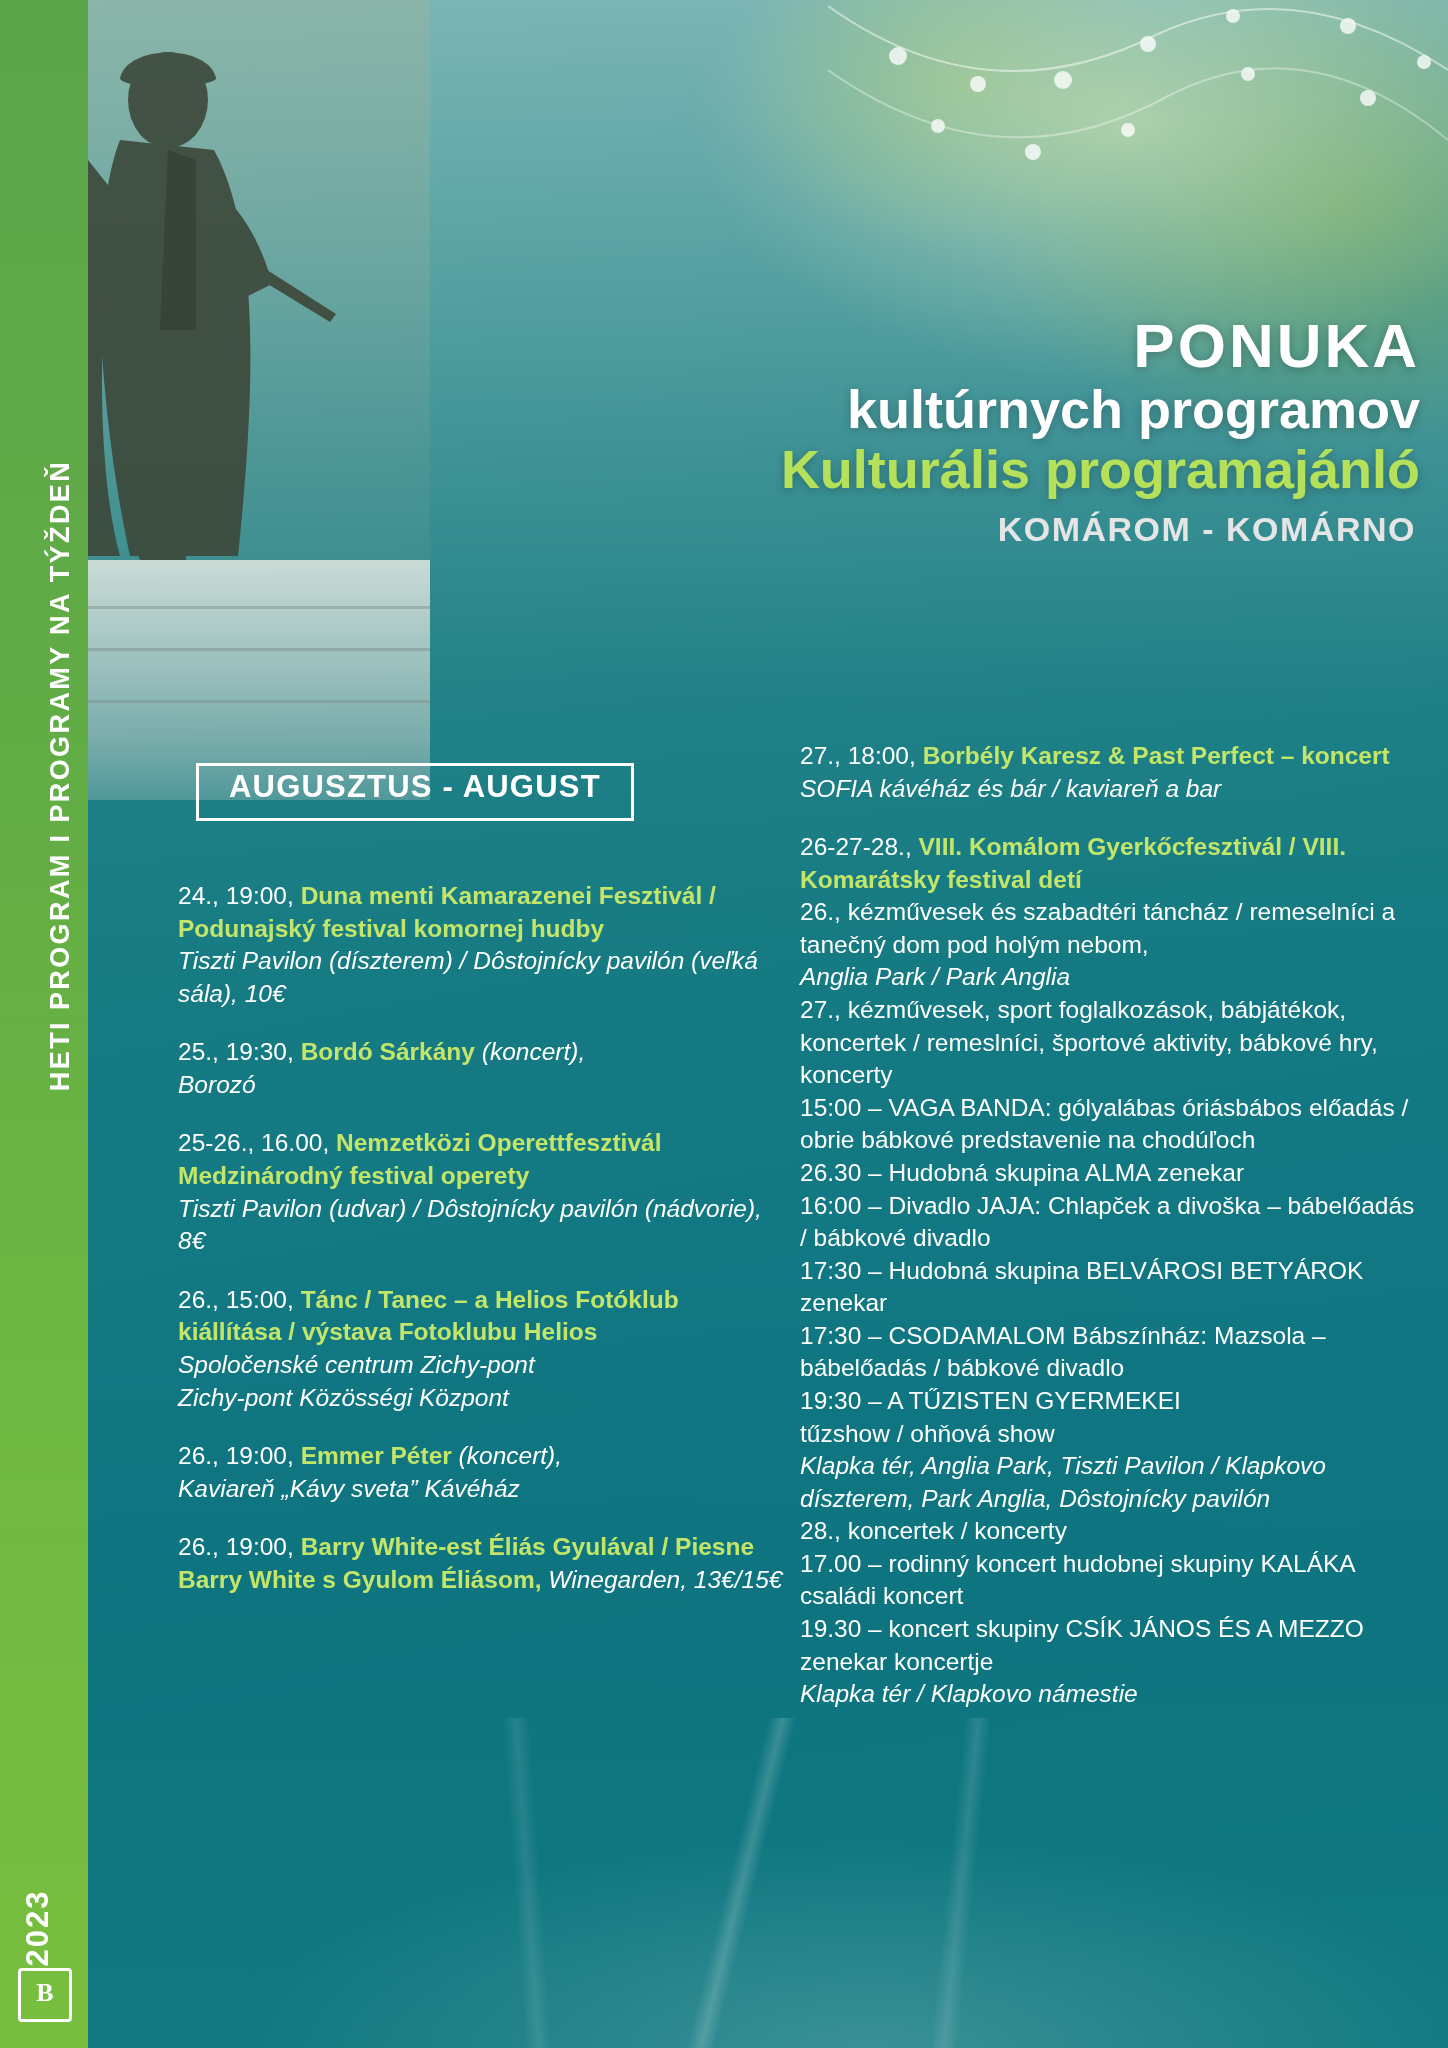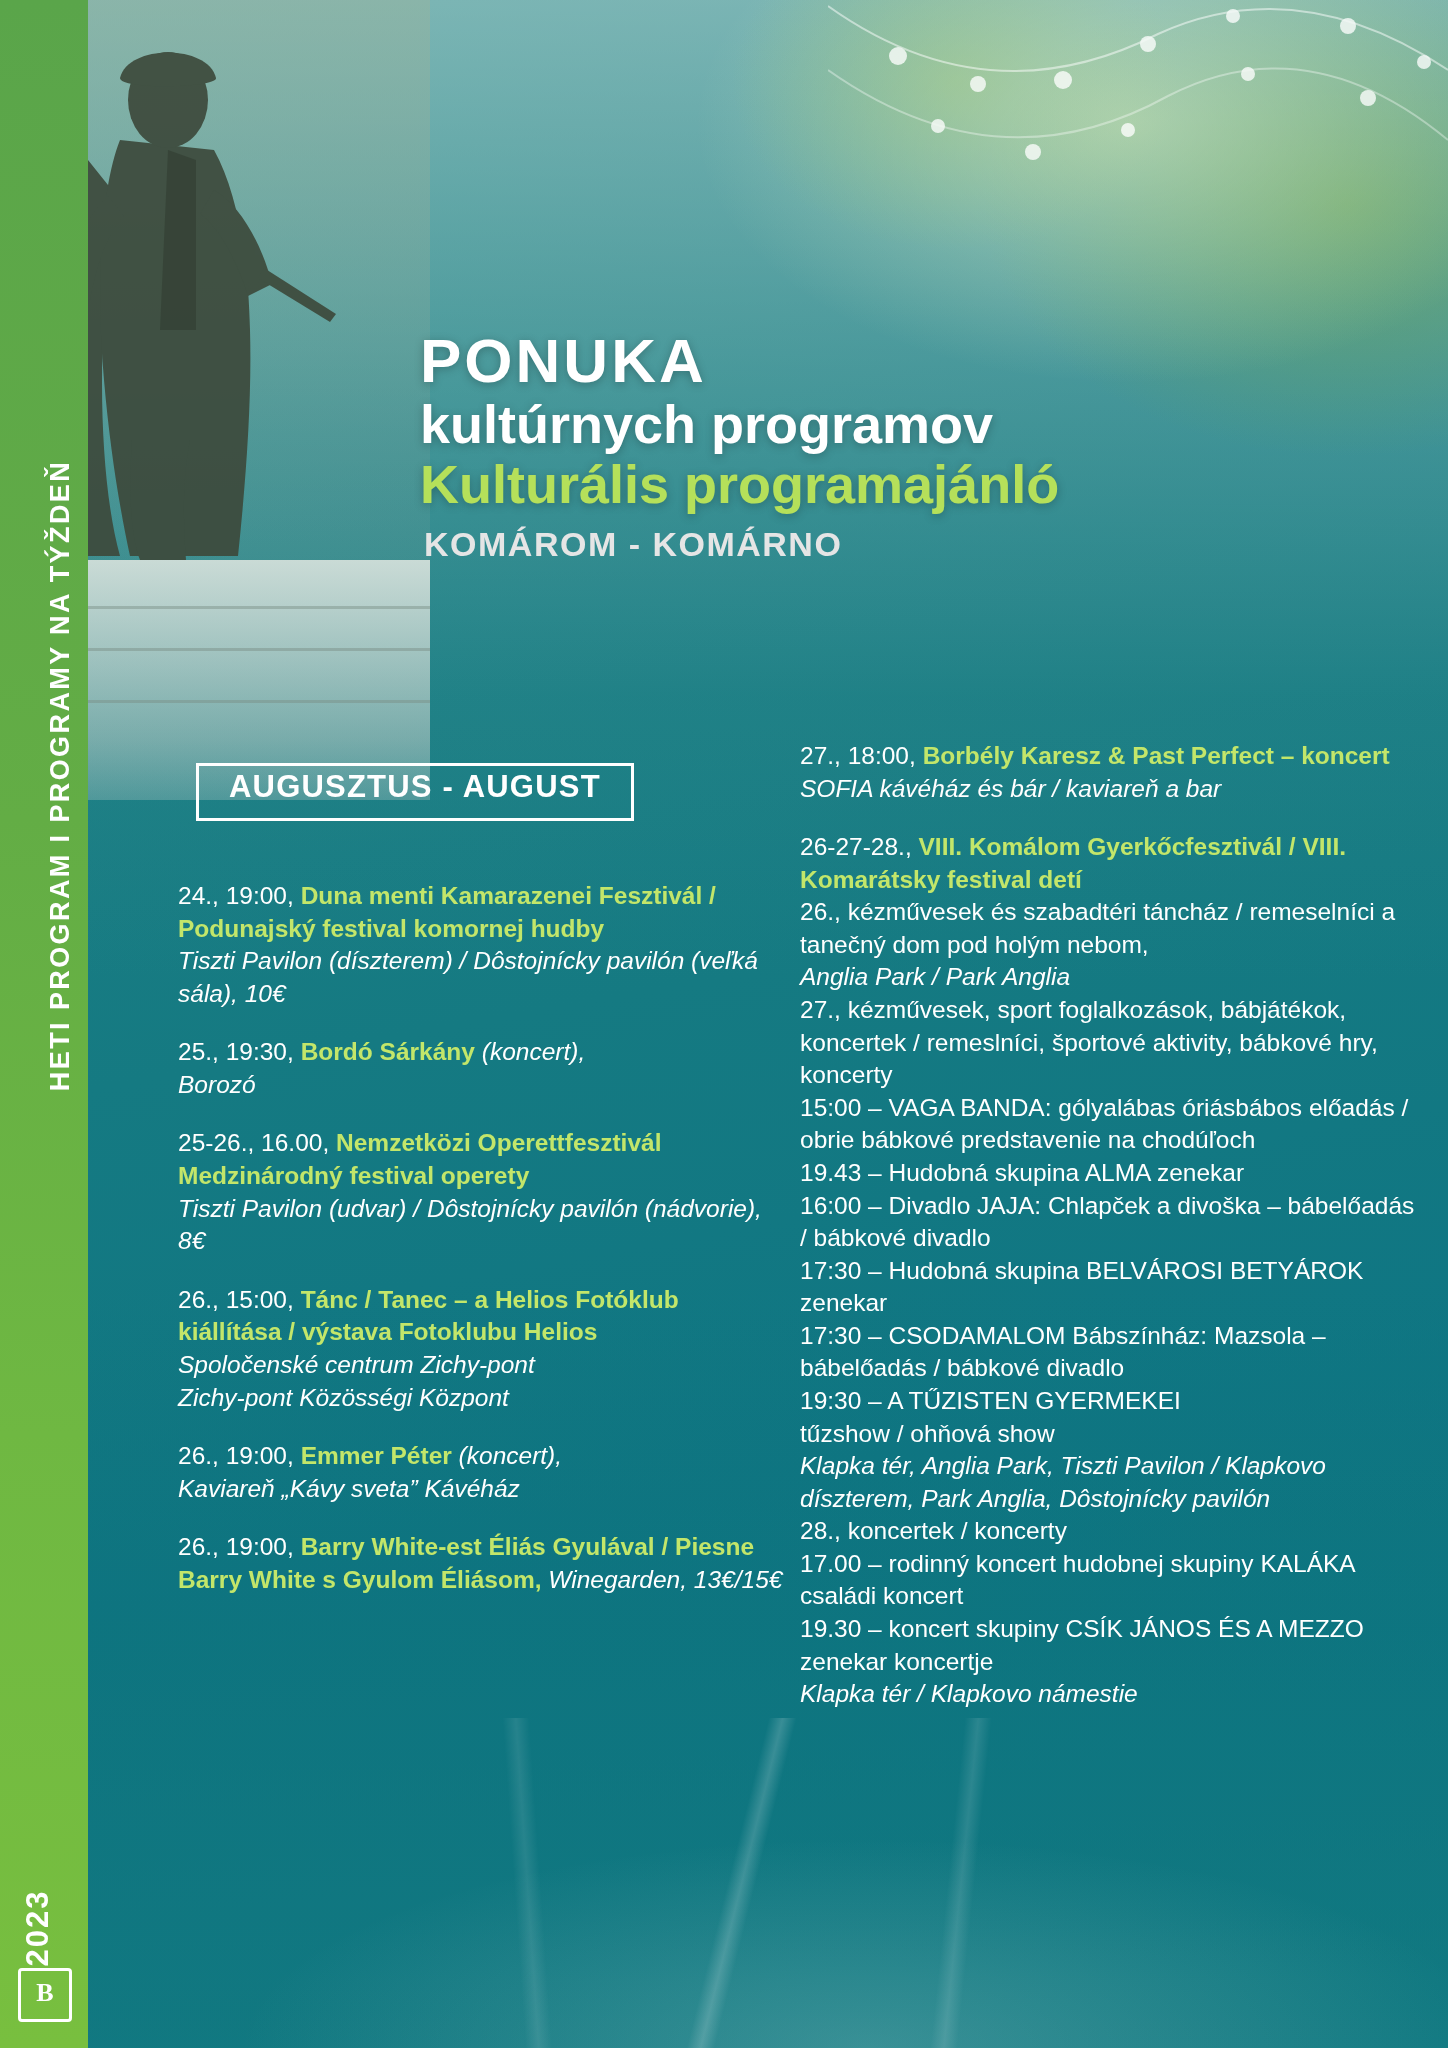--- a/index.html
+++ b/index.html
@@ -132,23 +132,23 @@
     font-size: 26px;
     font-weight: bold;
     line-height: 44px;
     text-align: center;
     font-family: "Liberation Serif", serif;
   }
 
   
   .header {
     position: absolute;
-    left: 420px; top: 330px;
+    left: 420px; top: 315px;
     width: 1000px;
-    text-align: left;
+    text-align: right;
   }
   .title-1 {
     color: #ffffff;
     font-size: 62px;
     font-weight: bold;
     letter-spacing: 3px;
     line-height: 1.0;
     margin: 0 0 4px 0;
     text-shadow: 0 2px 10px rgba(0,0,0,0.25);
   }
@@ -349,21 +349,21 @@
          <span class="hl">VIII. Komálom Gyerkőcfesztivál / VIII. Komarátsky festival detí</span></p>
 
       <p>26., kézművesek és szabadtéri táncház / remeselníci a tanečný dom pod holým nebom,</p>
       <p class="it">Anglia Park / Park Anglia</p>
       <p>27., kézművesek, sport foglalkozások, bábjátékok, koncertek / remeslníci, športové aktivity, bábkové hry, koncerty</p>
 
       <p>
         <span>15:00 – </span><span class="b">VAGA BANDA</span><span>: gólyalábas óriásbábos előadás / obrie bábkové predstavenie na chodúľoch</span>
       </p>
       <p>
-        <span>19.43 – Hudobná skupina </span><span class="b">ALMA</span><span> zenekar</span>
+        <span>26.30 – Hudobná skupina </span><span class="b">ALMA</span><span> zenekar</span>
       </p>
       <p>
         <span>16:00 – </span><span class="b">Divadlo JAJA</span><span>: Chlapček a divoška – bábelőadás / bábkové divadlo</span>
       </p>
       <p>
         <span>17:30 – Hudobná skupina </span><span class="b">BELVÁROSI BETYÁROK</span><span> zenekar</span>
       </p>
       <p>
         <span>17:30 – </span><span class="b">CSODAMALOM</span><span> Bábszínház: Mazsola – bábelőadás / bábkové divadlo</span>
       </p>

